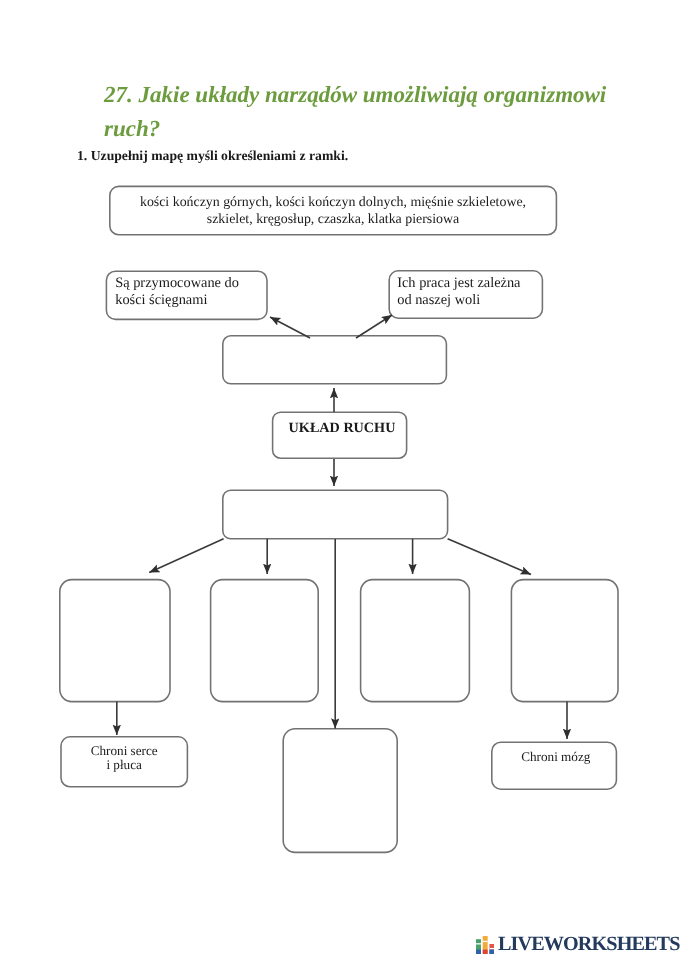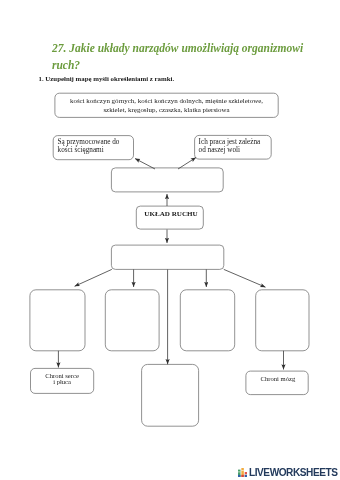--- a/index.html
+++ b/index.html
@@ -11,21 +11,21 @@
          font-family:"Liberation Serif", serif;font-style:italic;font-weight:bold;
          font-size:11.5px;line-height:17px;color:#6c9c3e;margin-left:12px;}
   .instr{position:absolute;left:38.5px;top:75px;font-size:6.85px;font-weight:bold;color:#1a1a1a;
          font-family:"Liberation Serif", serif;letter-spacing:0;}
   #diagram{position:absolute;left:0;top:0;}
   .nodetext{font-family:"Liberation Serif", serif;fill:#1a1a1a;}
   
   #footer{position:absolute;left:237.5px;top:467px;}
   #logo-mark{position:absolute;left:0px;top:1px;line-height:0;font-size:0;}
   #logo-text{position:absolute;left:11.5px;top:0px;
-             font-family:Liberation Sans, sans-serif;font-weight:bold;font-size:10.1px;
+             font-family:Liberation Serif, serif;font-weight:bold;font-size:10.1px;
              color:#233a5c;letter-spacing:-0.45px;line-height:11px;white-space:nowrap;}
 </style>
 </head>
 <body>
 
 <div id="page">
   <div class="title">27. Jakie układy narządów umożliwiają organizmowi ruch?</div>
   <div class="instr">1. Uzupełnij mapę myśli określeniami z ramki.</div>
 
   <svg id="diagram" width="340" height="480" viewBox="0 0 340 480">

